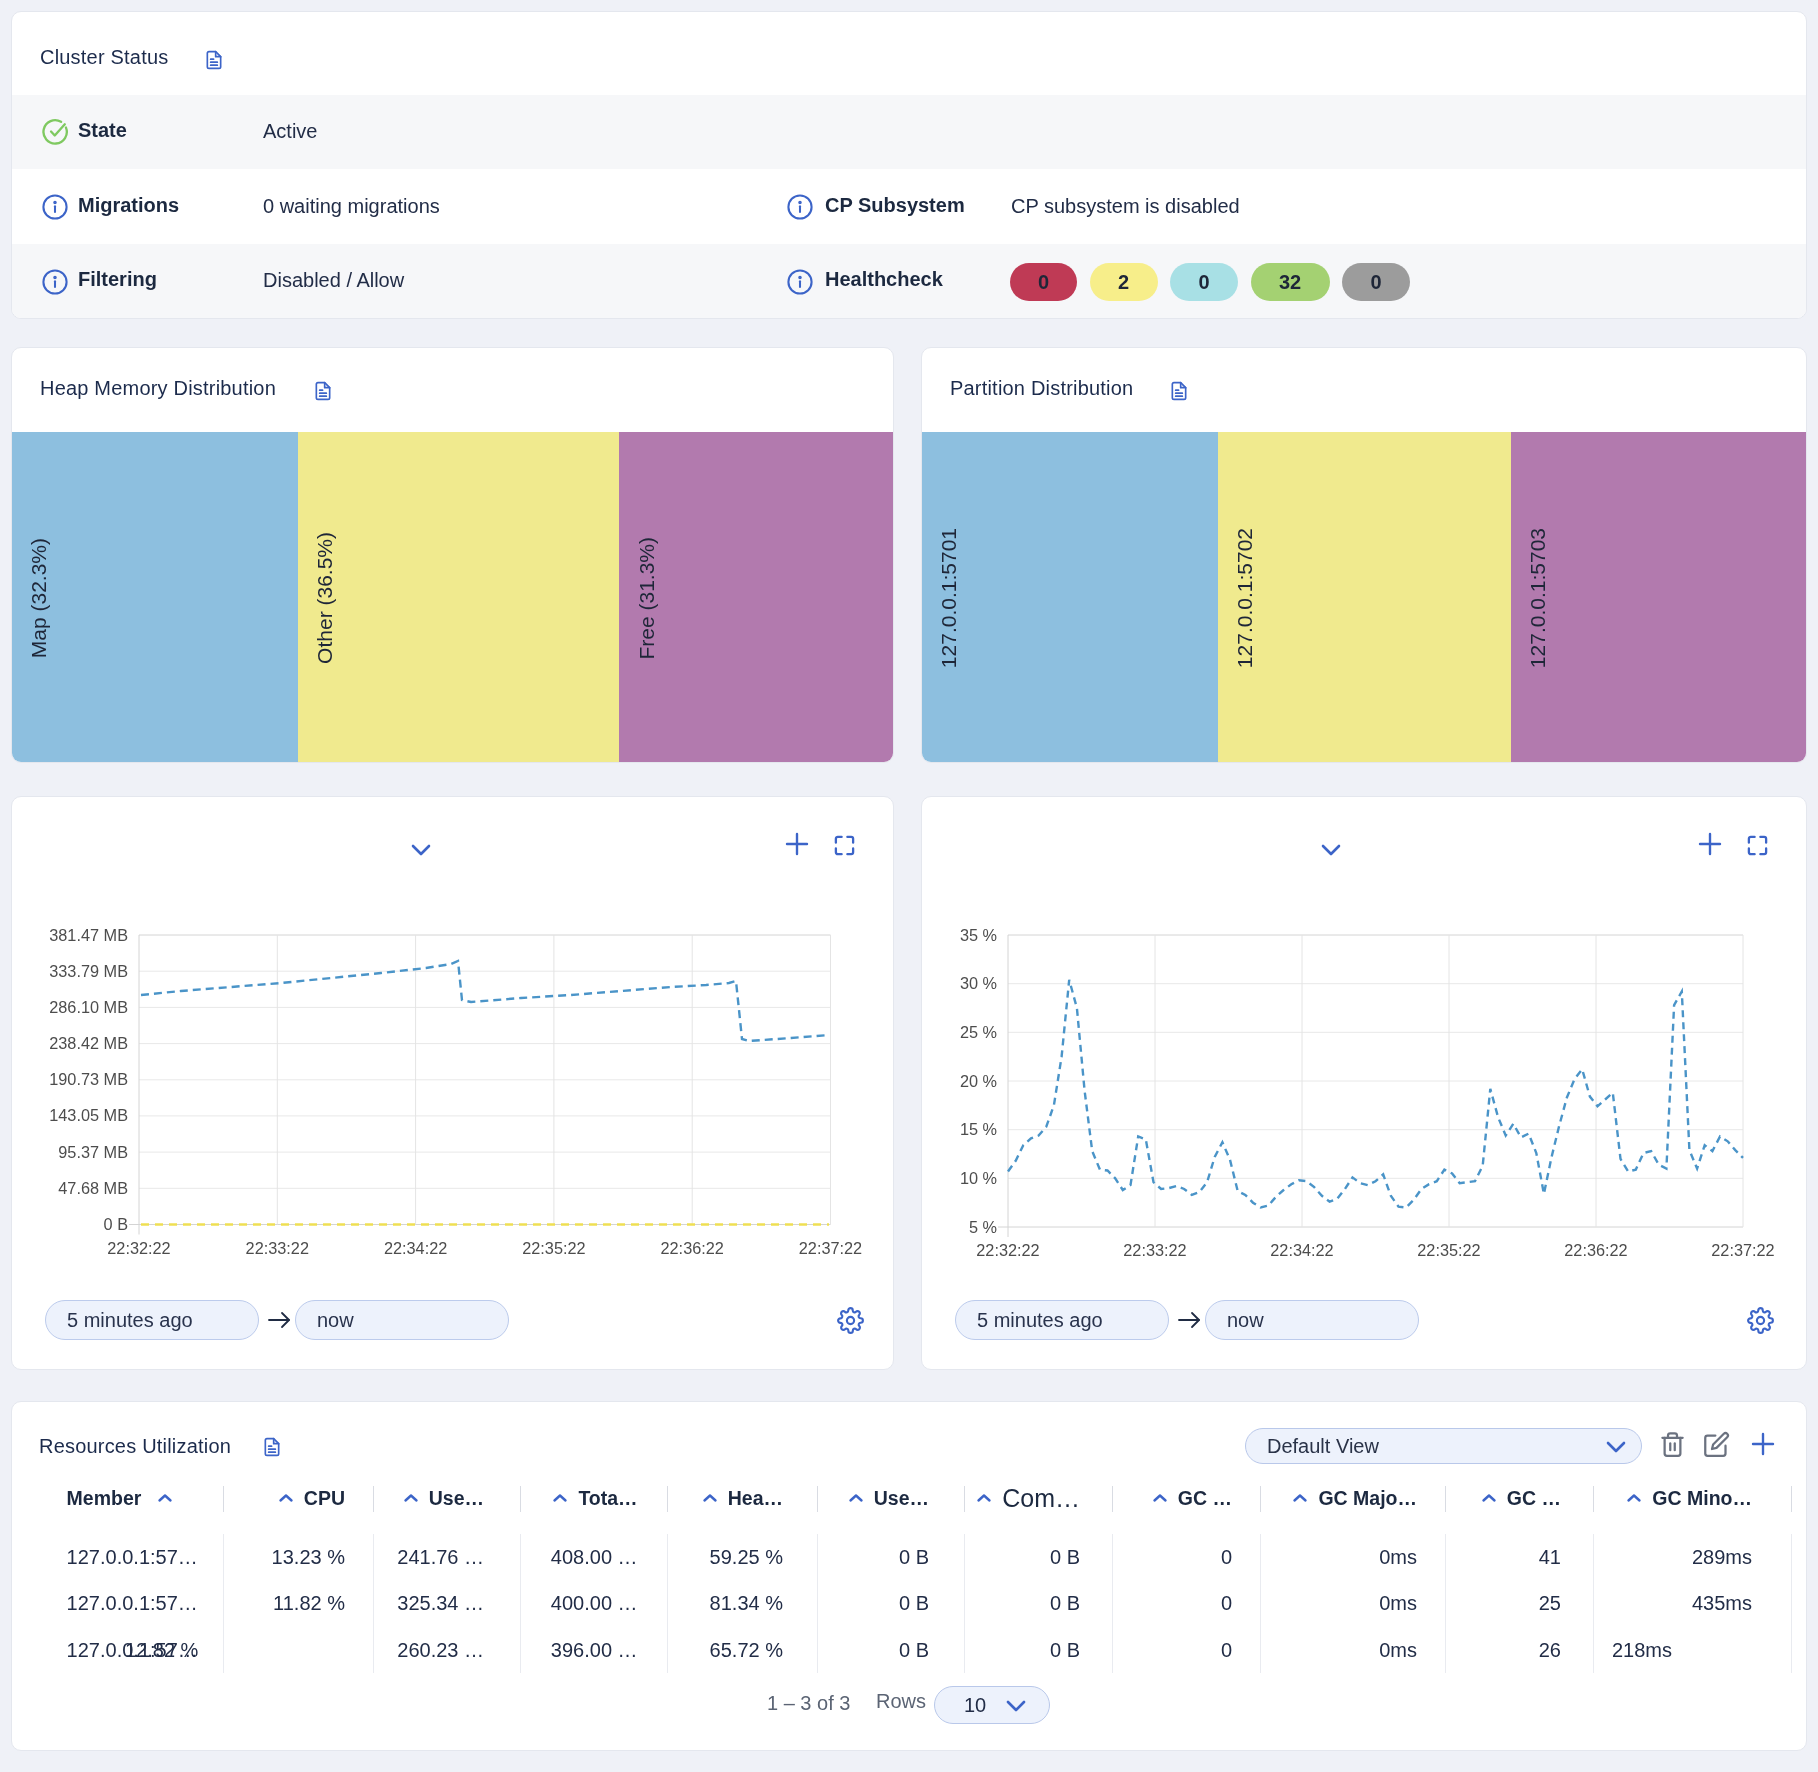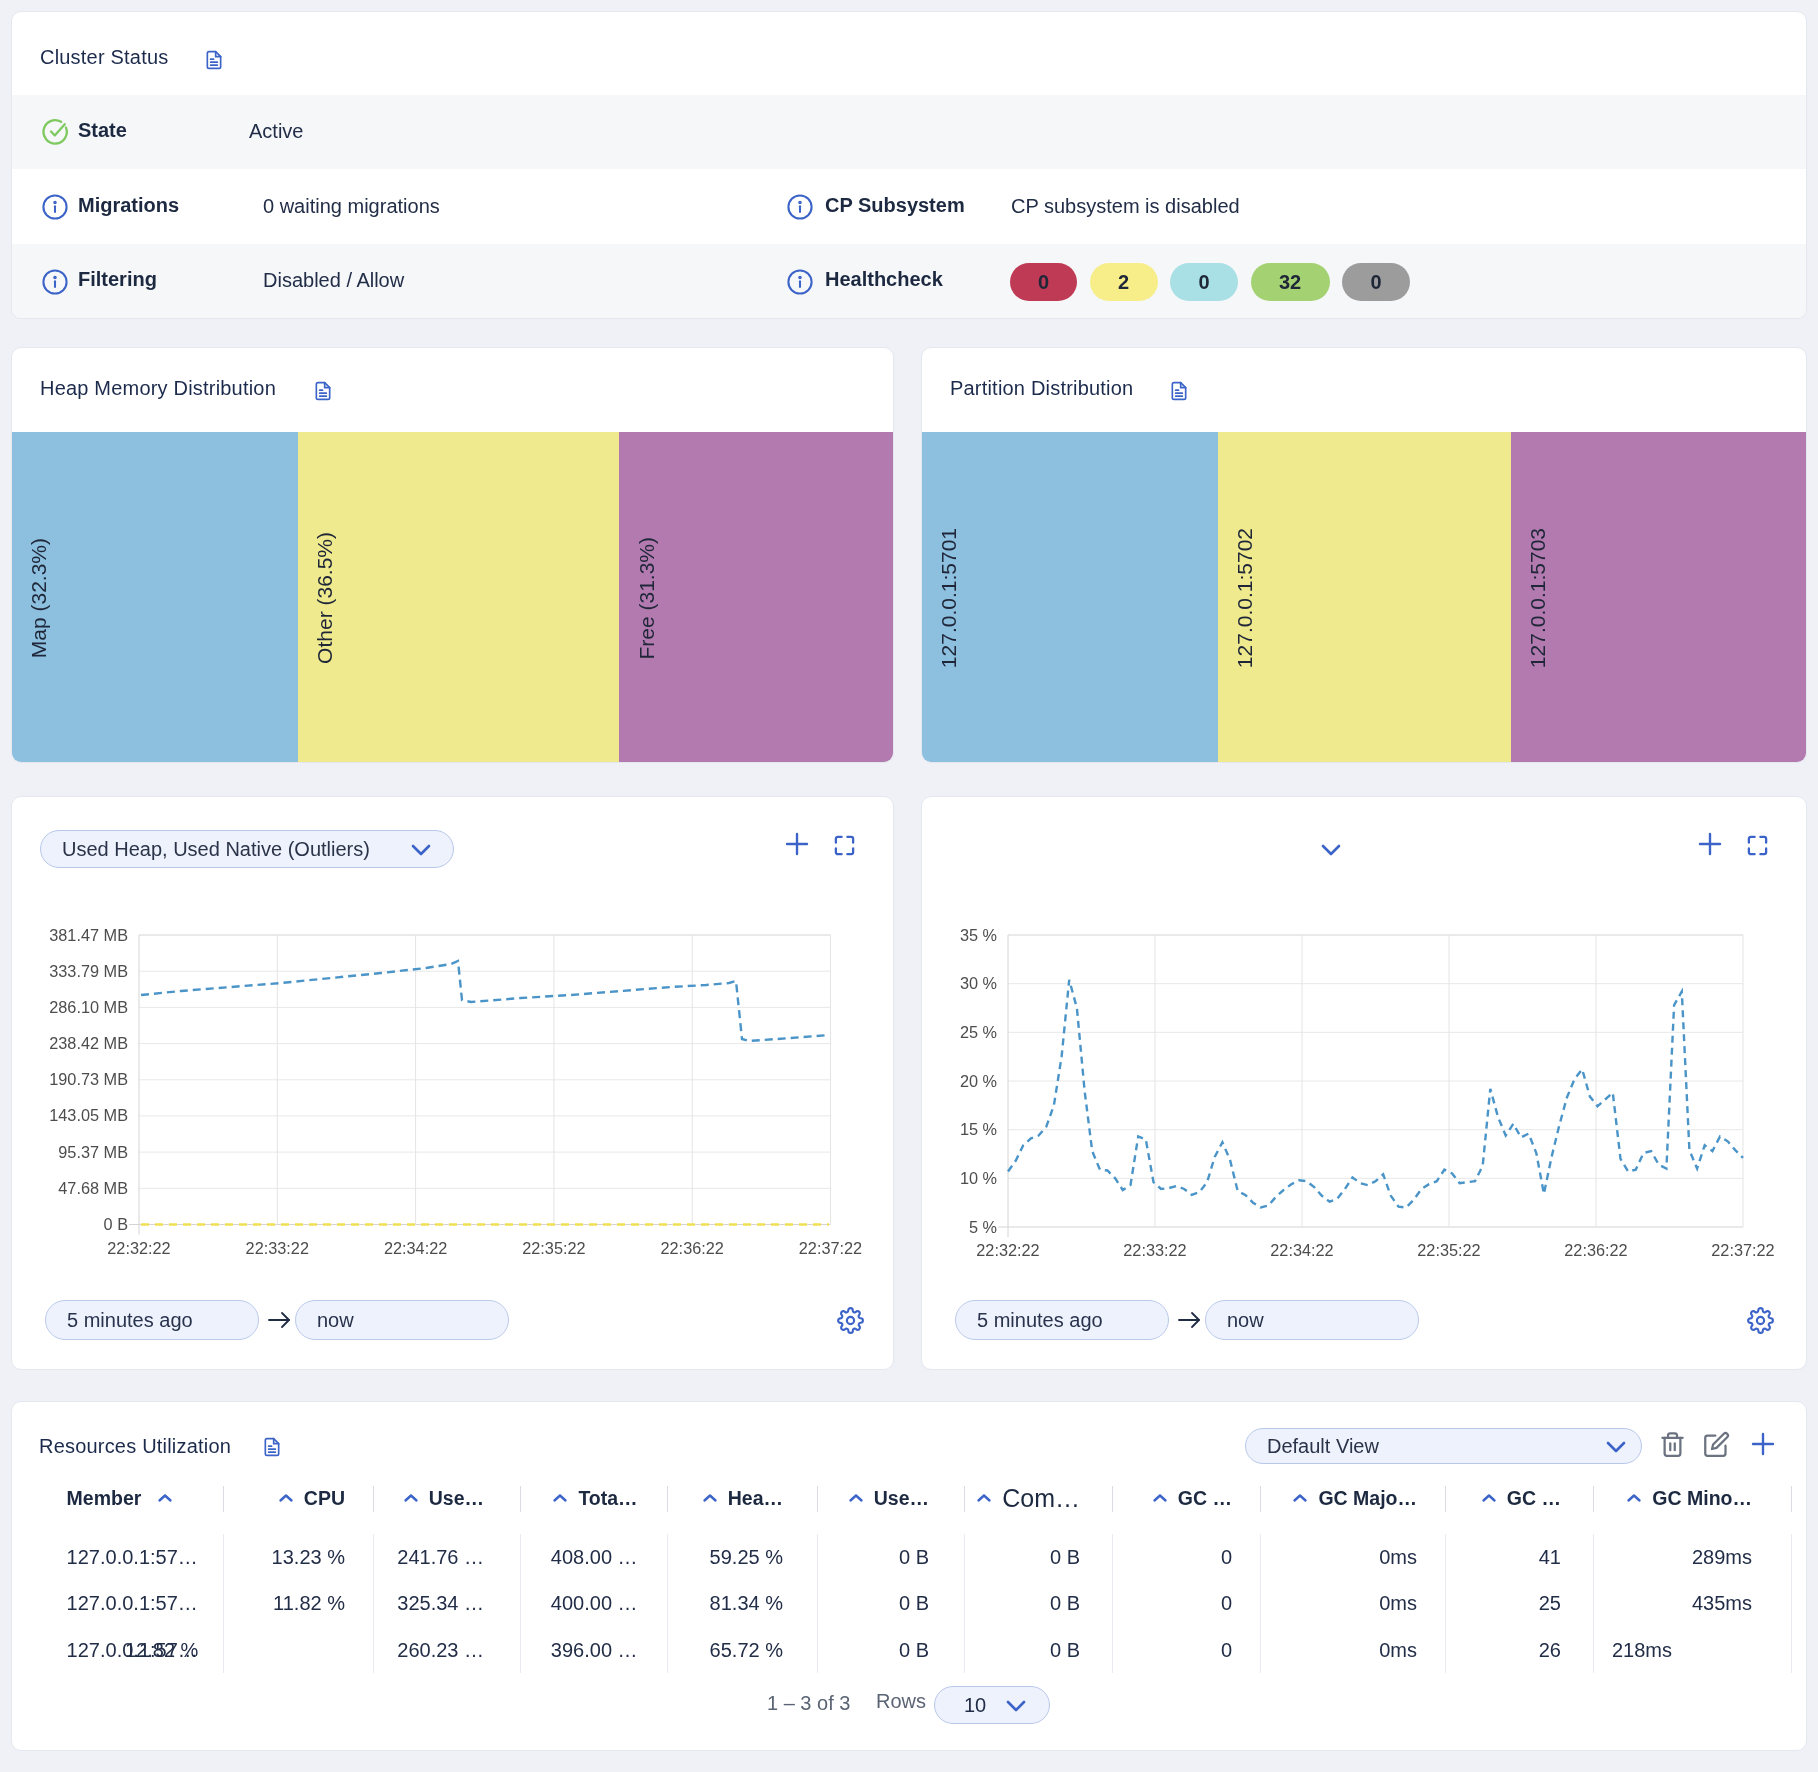--- a/index.html
+++ b/index.html
@@ -19,21 +19,21 @@
       <line x1="8" y1="14.6" x2="16" y2="14.6"></line>
       <line x1="8" y1="18.2" x2="16" y2="18.2"></line>
     </svg>
   <div style="position:absolute;left:0;top:83px;width:1796px;height:74px;background:#f6f7f9"></div>
   <div style="position:absolute;left:0;top:232px;width:1796px;height:75px;background:#f6f7f9"></div>
   <svg style="position:absolute;left:28.5px;top:106px" width="28" height="28" viewBox="0 0 24 24" fill="none" stroke="#7fc961" stroke-width="2" stroke-linecap="round" stroke-linejoin="round">
       <path d="M21.4 8.2a10 10 0 1 1-4.2-4.9"></path>
       <path d="M8.6 11.6l3.2 3.4 8.6-9.6"></path>
     </svg>
   <div class="lbl" style="left:66px;top:107px">State</div>
-  <div class="val" style="left:237px;top:108px">Active</div>
+  <div class="val" style="left:251px;top:108px">Active</div>
 
   <svg style="position:absolute;left:29.5px;top:182px" width="26" height="26" viewBox="0 0 24 24" fill="none" stroke="#3c64c8" stroke-width="1.9" stroke-linecap="round">
       <circle cx="12" cy="12" r="10.7"></circle>
       <line x1="12" y1="11.4" x2="12" y2="16.6"></line>
       <circle cx="12" cy="7.9" r="0.7" fill="#3c64c8"></circle>
     </svg>
   <div class="lbl" style="left:66px;top:182px">Migrations</div>
   <div class="val" style="left:251px;top:183px">0 waiting migrations</div>
   <svg style="position:absolute;left:775px;top:182px" width="26" height="26" viewBox="0 0 24 24" fill="none" stroke="#3c64c8" stroke-width="1.9" stroke-linecap="round">
       <circle cx="12" cy="12" r="10.7"></circle>
@@ -103,21 +103,20 @@
     </div>
   <div style="position:absolute;left:311px;top:84px;height:332px;display:flex;align-items:center">
       <span style="writing-mode:vertical-rl;transform:rotate(180deg);font-size:21px;color:#1e2638;white-space:nowrap">127.0.0.1:5702</span>
     </div>
   <div style="position:absolute;left:604px;top:84px;height:332px;display:flex;align-items:center">
       <span style="writing-mode:vertical-rl;transform:rotate(180deg);font-size:21px;color:#1e2638;white-space:nowrap">127.0.0.1:5703</span>
     </div>
 </div>
 
 <div class="card" style="left:11px;top:796px;width:883px;height:574px">
-  <div style="position:absolute;left:28px;top:33px;width:414px;height:38px;border-radius:19px;background:#edf2fc;border:1px solid #b9c8ea;line-height:36px;padding-left:21px;font-size:20px;color:#2a3348">Used Heap, Used Native (Outliers)</div>
   <svg style="position:absolute;left:398px;top:46px" width="22" height="14" viewBox="0 0 22 14" fill="none" stroke="#3c64c8" stroke-width="2.6" stroke-linecap="round" stroke-linejoin="round">
       <polyline points="3,3 11,11 19,3"></polyline>
     </svg>
   <svg style="position:absolute;left:770.0px;top:32.0px" width="30" height="30" viewBox="0 0 24 24" fill="none" stroke="#3c64c8" stroke-width="1.9" stroke-linecap="round">
       <line x1="12" y1="4" x2="12" y2="20"></line>
       <line x1="4" y1="12" x2="20" y2="12"></line>
     </svg>
   <svg style="position:absolute;left:820.5px;top:36.5px" width="23" height="23" viewBox="0 0 24 24" fill="none" stroke="#3c64c8" stroke-width="2.4" stroke-linecap="round" stroke-linejoin="round">
       <path d="M3 9V5a2 2 0 0 1 2-2h4"></path>
       <path d="M15 3h4a2 2 0 0 1 2 2v4"></path>

